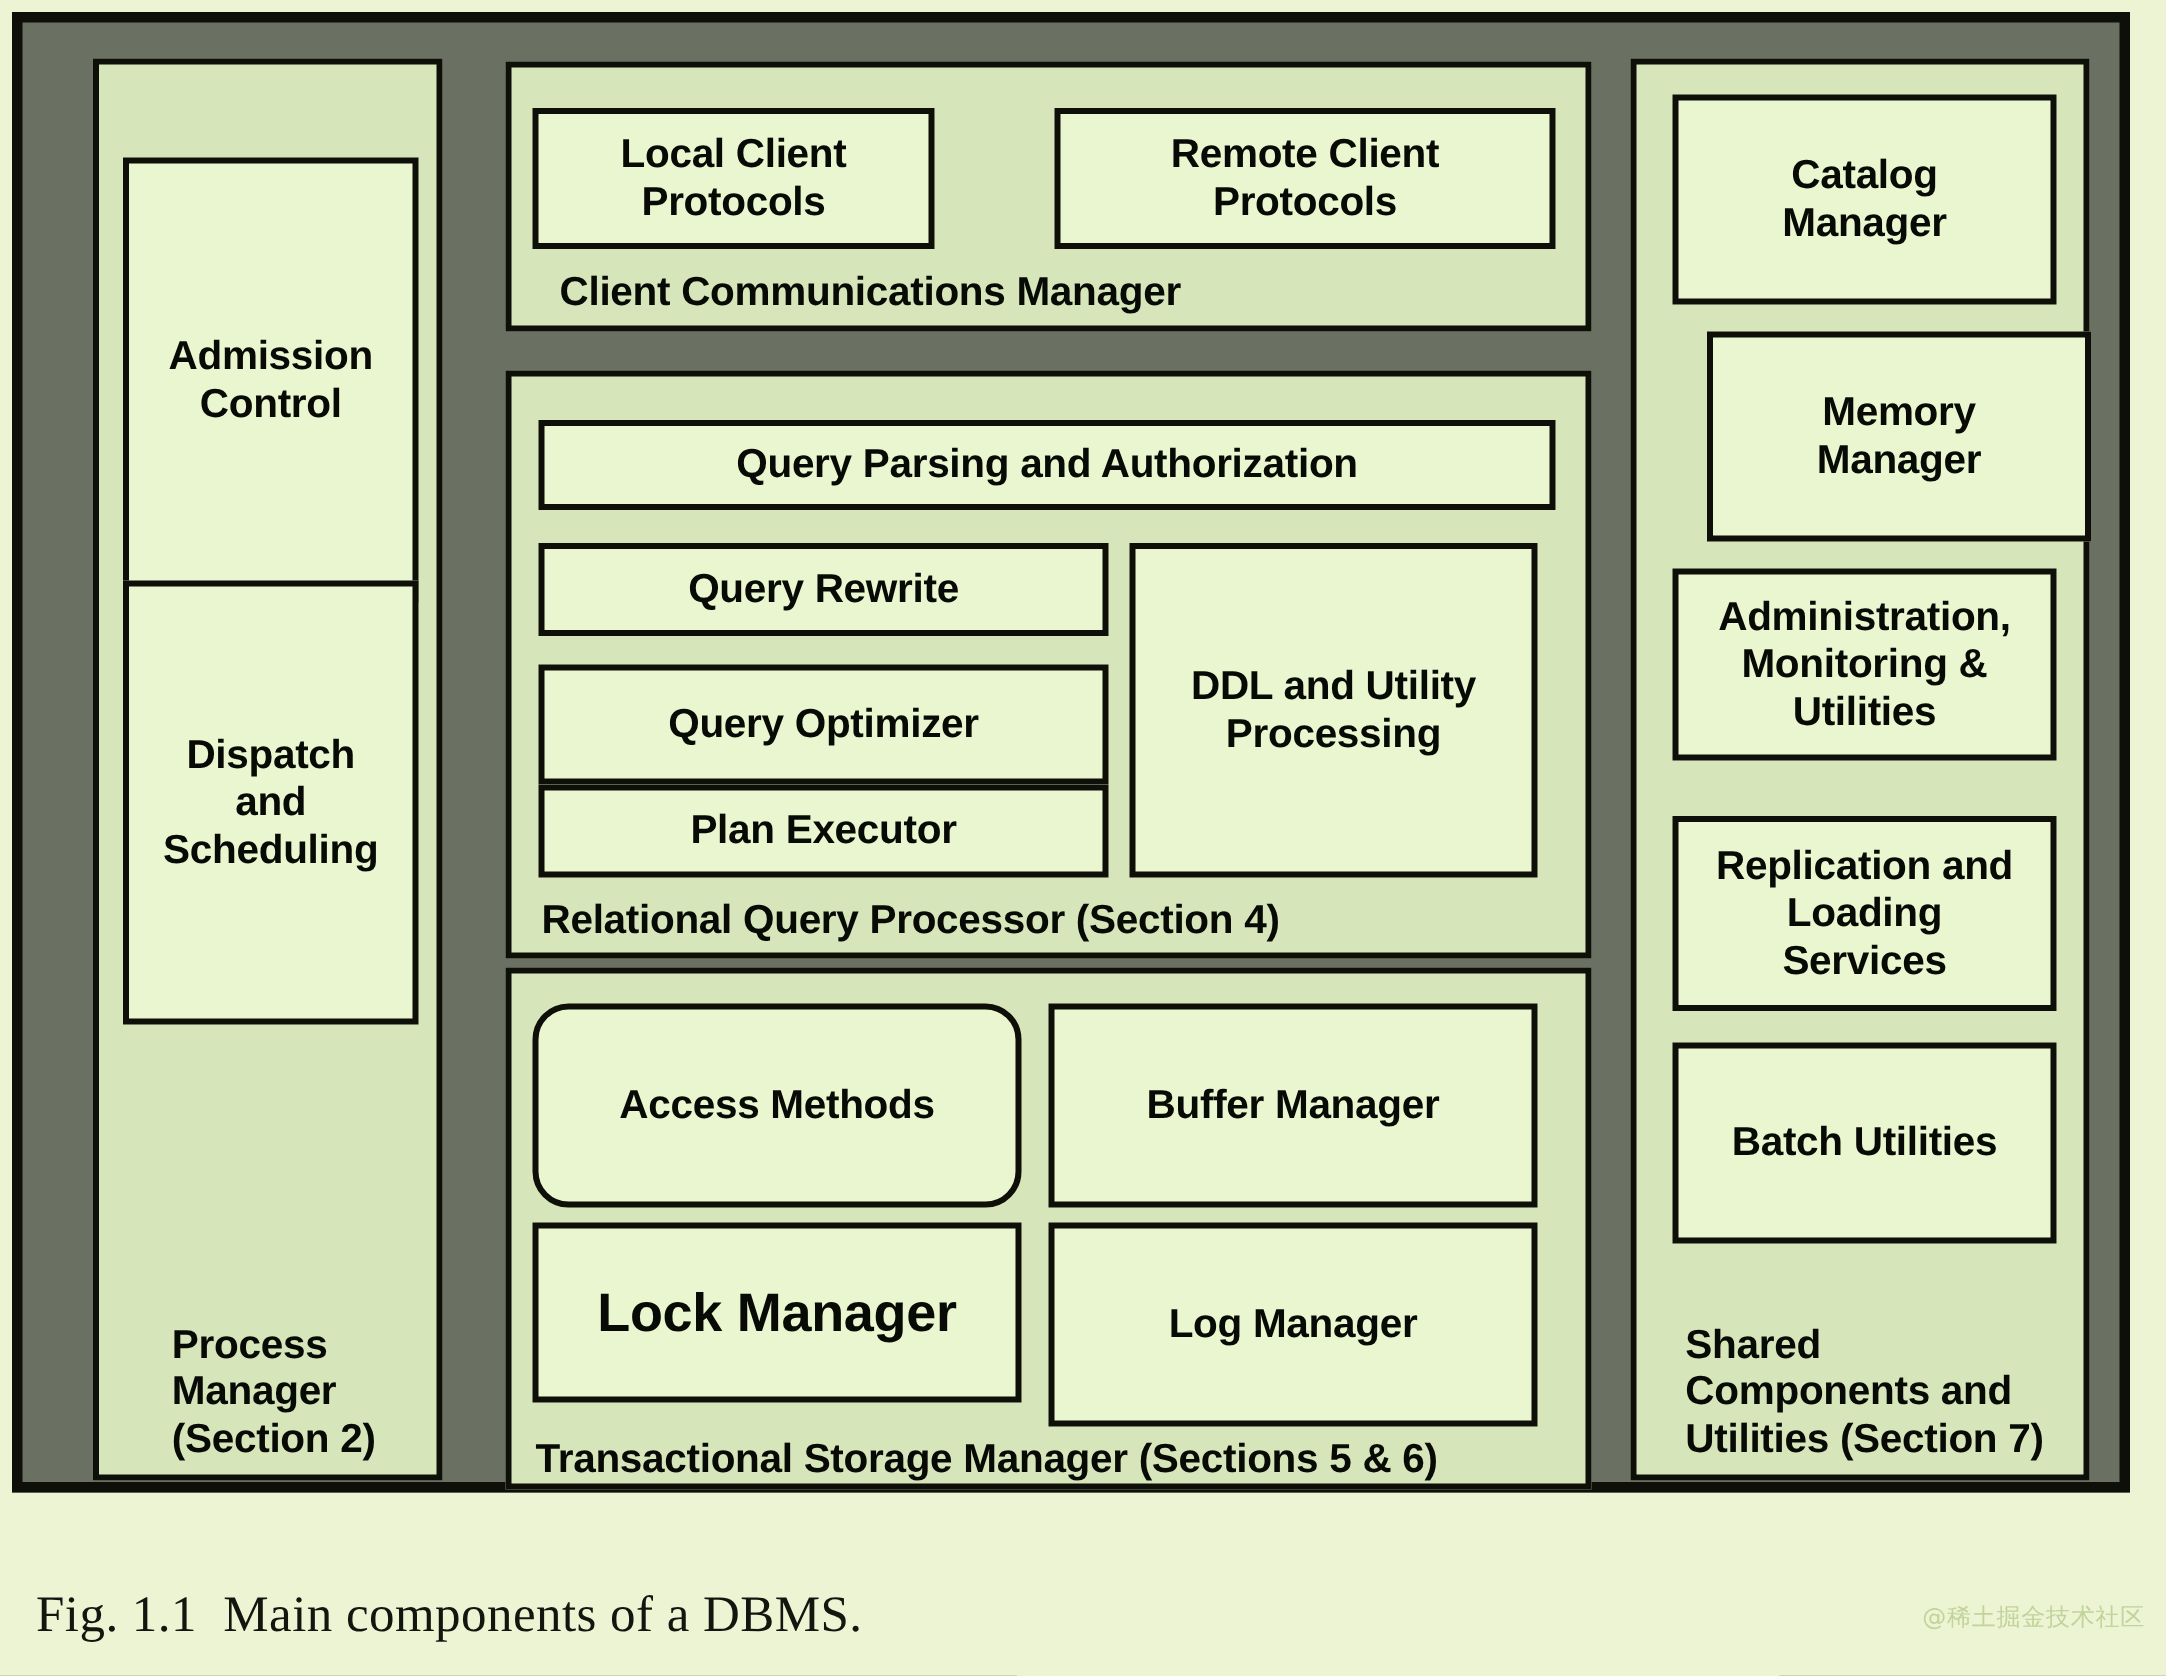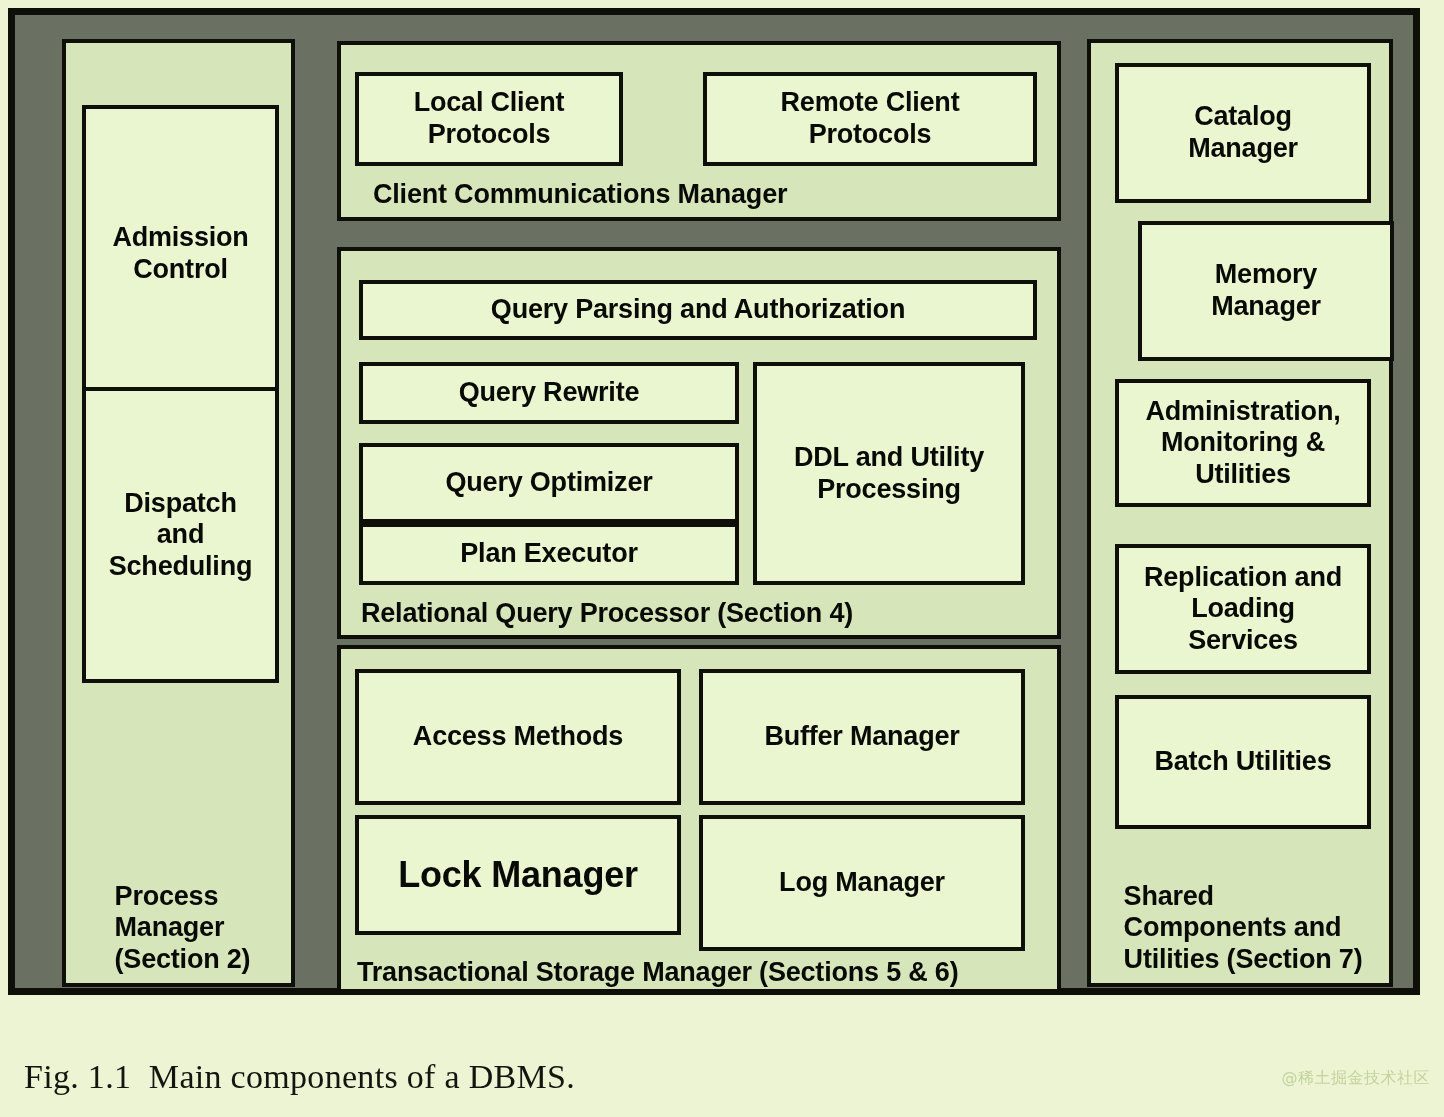--- a/index.html
+++ b/index.html
@@ -83,21 +83,21 @@
   #rqp-group { left: 322px; top: 232px; width: 724px; height: 392px; }
   #box-query-parsing  { left: 18px;  top: 29px;  width: 678px; height: 60px; font-size: 27px; }
   #box-query-rewrite  { left: 18px;  top: 111px; width: 380px; height: 62px; font-size: 27px; }
   #box-query-optimizer{ left: 18px;  top: 192px; width: 380px; height: 80px; font-size: 27px; }
   #box-plan-executor  { left: 18px;  top: 272px; width: 380px; height: 62px; font-size: 27px; }
   #box-ddl-utility    { left: 412px; top: 111px; width: 272px; height: 223px; font-size: 27px; }
   #label-rqp { left: 20px; top: 340px; width: 680px; height: 46px; font-size: 27px; text-align: right; }
 
   
   #tsm-group { left: 322px; top: 630px; width: 724px; height: 348px; }
-  #box-access-methods { left: 14px;  top: 20px;  width: 326px; height: 136px; font-size: 27px; }
+  #box-access-methods { left: 14px;  top: 20px;  width: 326px; height: 136px; font-size: 27px; border-radius: 24px; }
   #box-buffer-manager { left: 358px; top: 20px;  width: 326px; height: 136px; font-size: 27px; }
   #box-lock-manager   { left: 14px;  top: 166px; width: 326px; height: 120px; font-size: 36px; }
   #box-log-manager    { left: 358px; top: 166px; width: 326px; height: 136px; font-size: 27px; }
   #label-tsm { left: 16px; top: 304px; width: 692px; height: 40px; font-size: 27px; }
 
   
   #shared-group { left: 1072px; top: 24px; width: 306px; height: 948px; }
   #box-catalog-manager   { left: 24px; top: 20px;  width: 256px; height: 140px; font-size: 27px; }
   #box-memory-manager    { left: 24px; top: 178px; width: 256px; height: 140px; font-size: 27px; margin-left: 23px; }
   #box-admin-monitoring  { left: 24px; top: 336px; width: 256px; height: 128px; font-size: 27px; }

